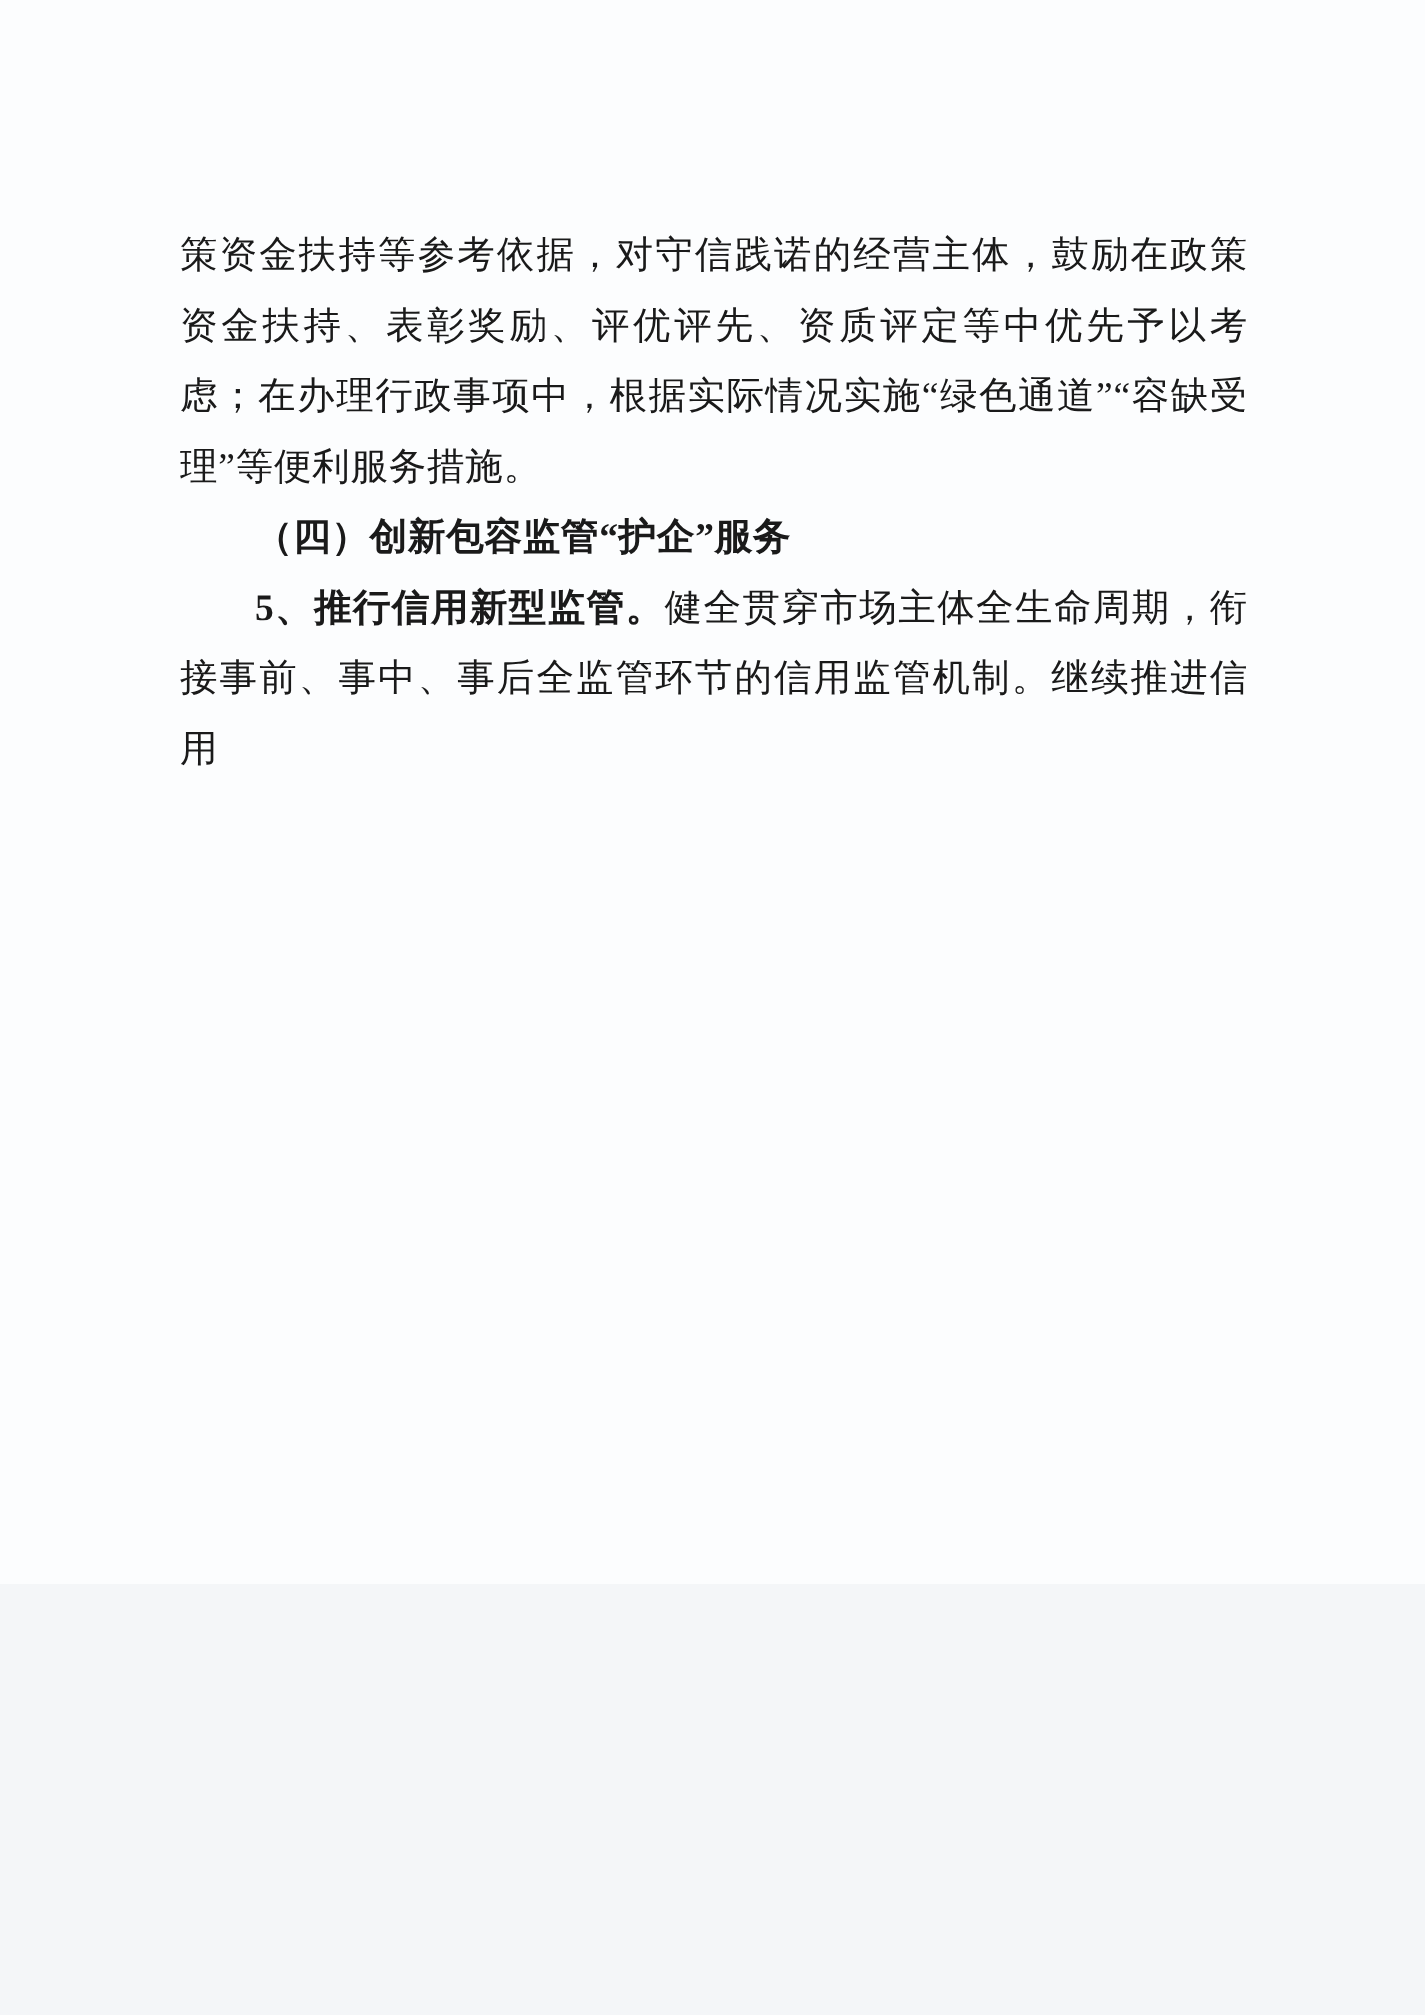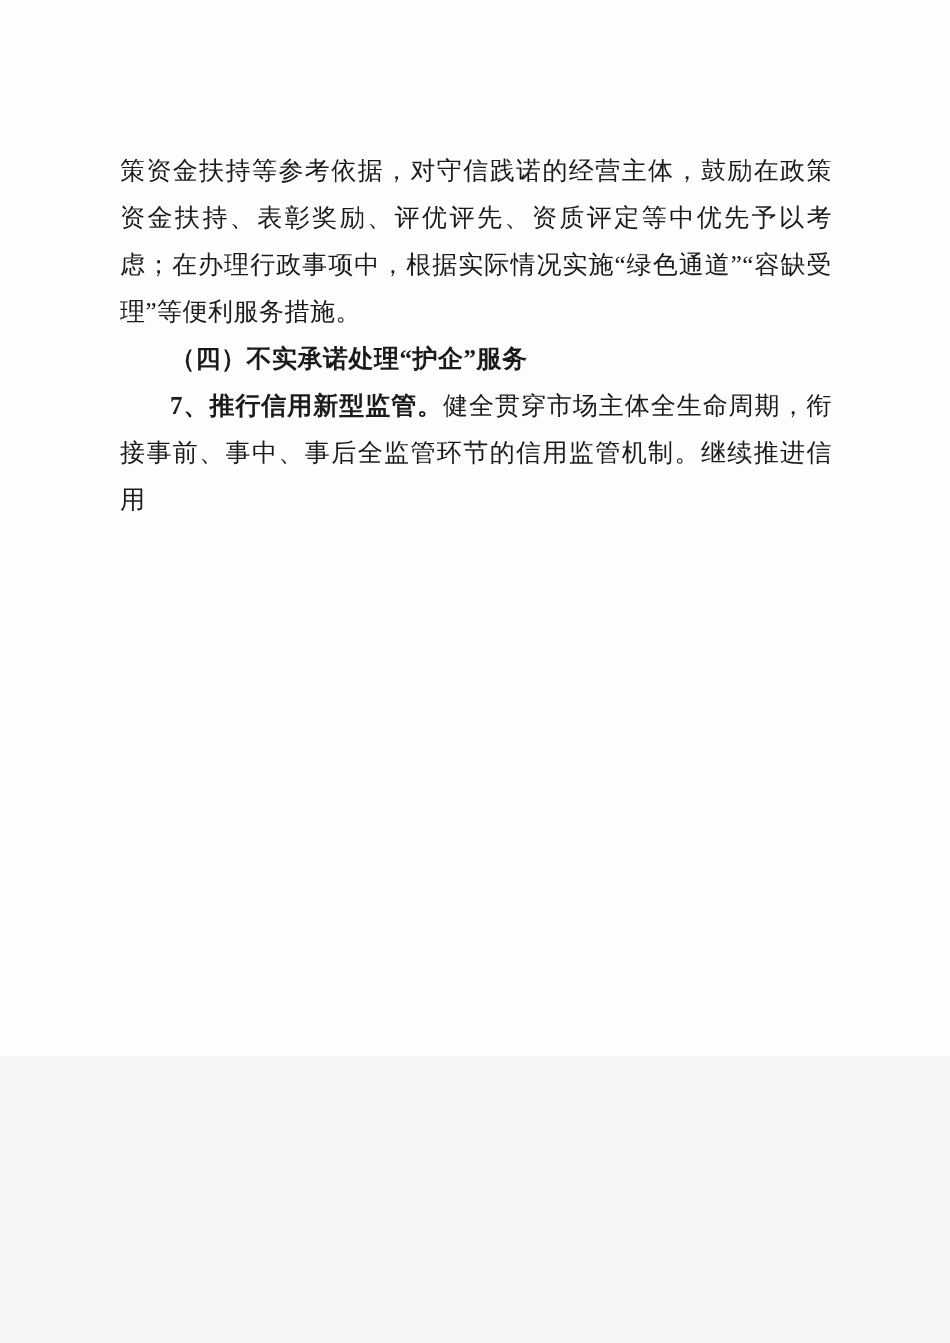--- a/index.html
+++ b/index.html
@@ -50,19 +50,19 @@
     color: #1a1a1a;
     letter-spacing: 2px;
   }
 </style>
 </head>
 <body>
 
 <div class="page">
   <div class="doc-body" id="doc-body">
       <p class="">策资金扶持等参考依据，对守信践诺的经营主体，鼓励在政策资金扶持、表彰奖励、评优评先、资质评定等中优先予以考虑；在办理行政事项中，根据实际情况实施“绿色通道”“容缺受理”等便利服务措施。</p>
-      <p class="indent heading">（四）不实承诺处理“护企”服务</p>
-      <p class="indent"><span class="lead">7、推行信用新型监管。</span>健全贯穿市场主体全生命周期，衔接事前、事中、事后全监管环节的信用监管机制。继续推进信用</p>
+      <p class="indent heading">（四）创新包容监管“护企”服务</p>
+      <p class="indent"><span class="lead">5、推行信用新型监管。</span>健全贯穿市场主体全生命周期，衔接事前、事中、事后全监管环节的信用监管机制。继续推进信用</p>
     </div>
   <div class="page-footer">
     <span>— 6 —</span>
   </div>
 </div>
 
 </body></html>

